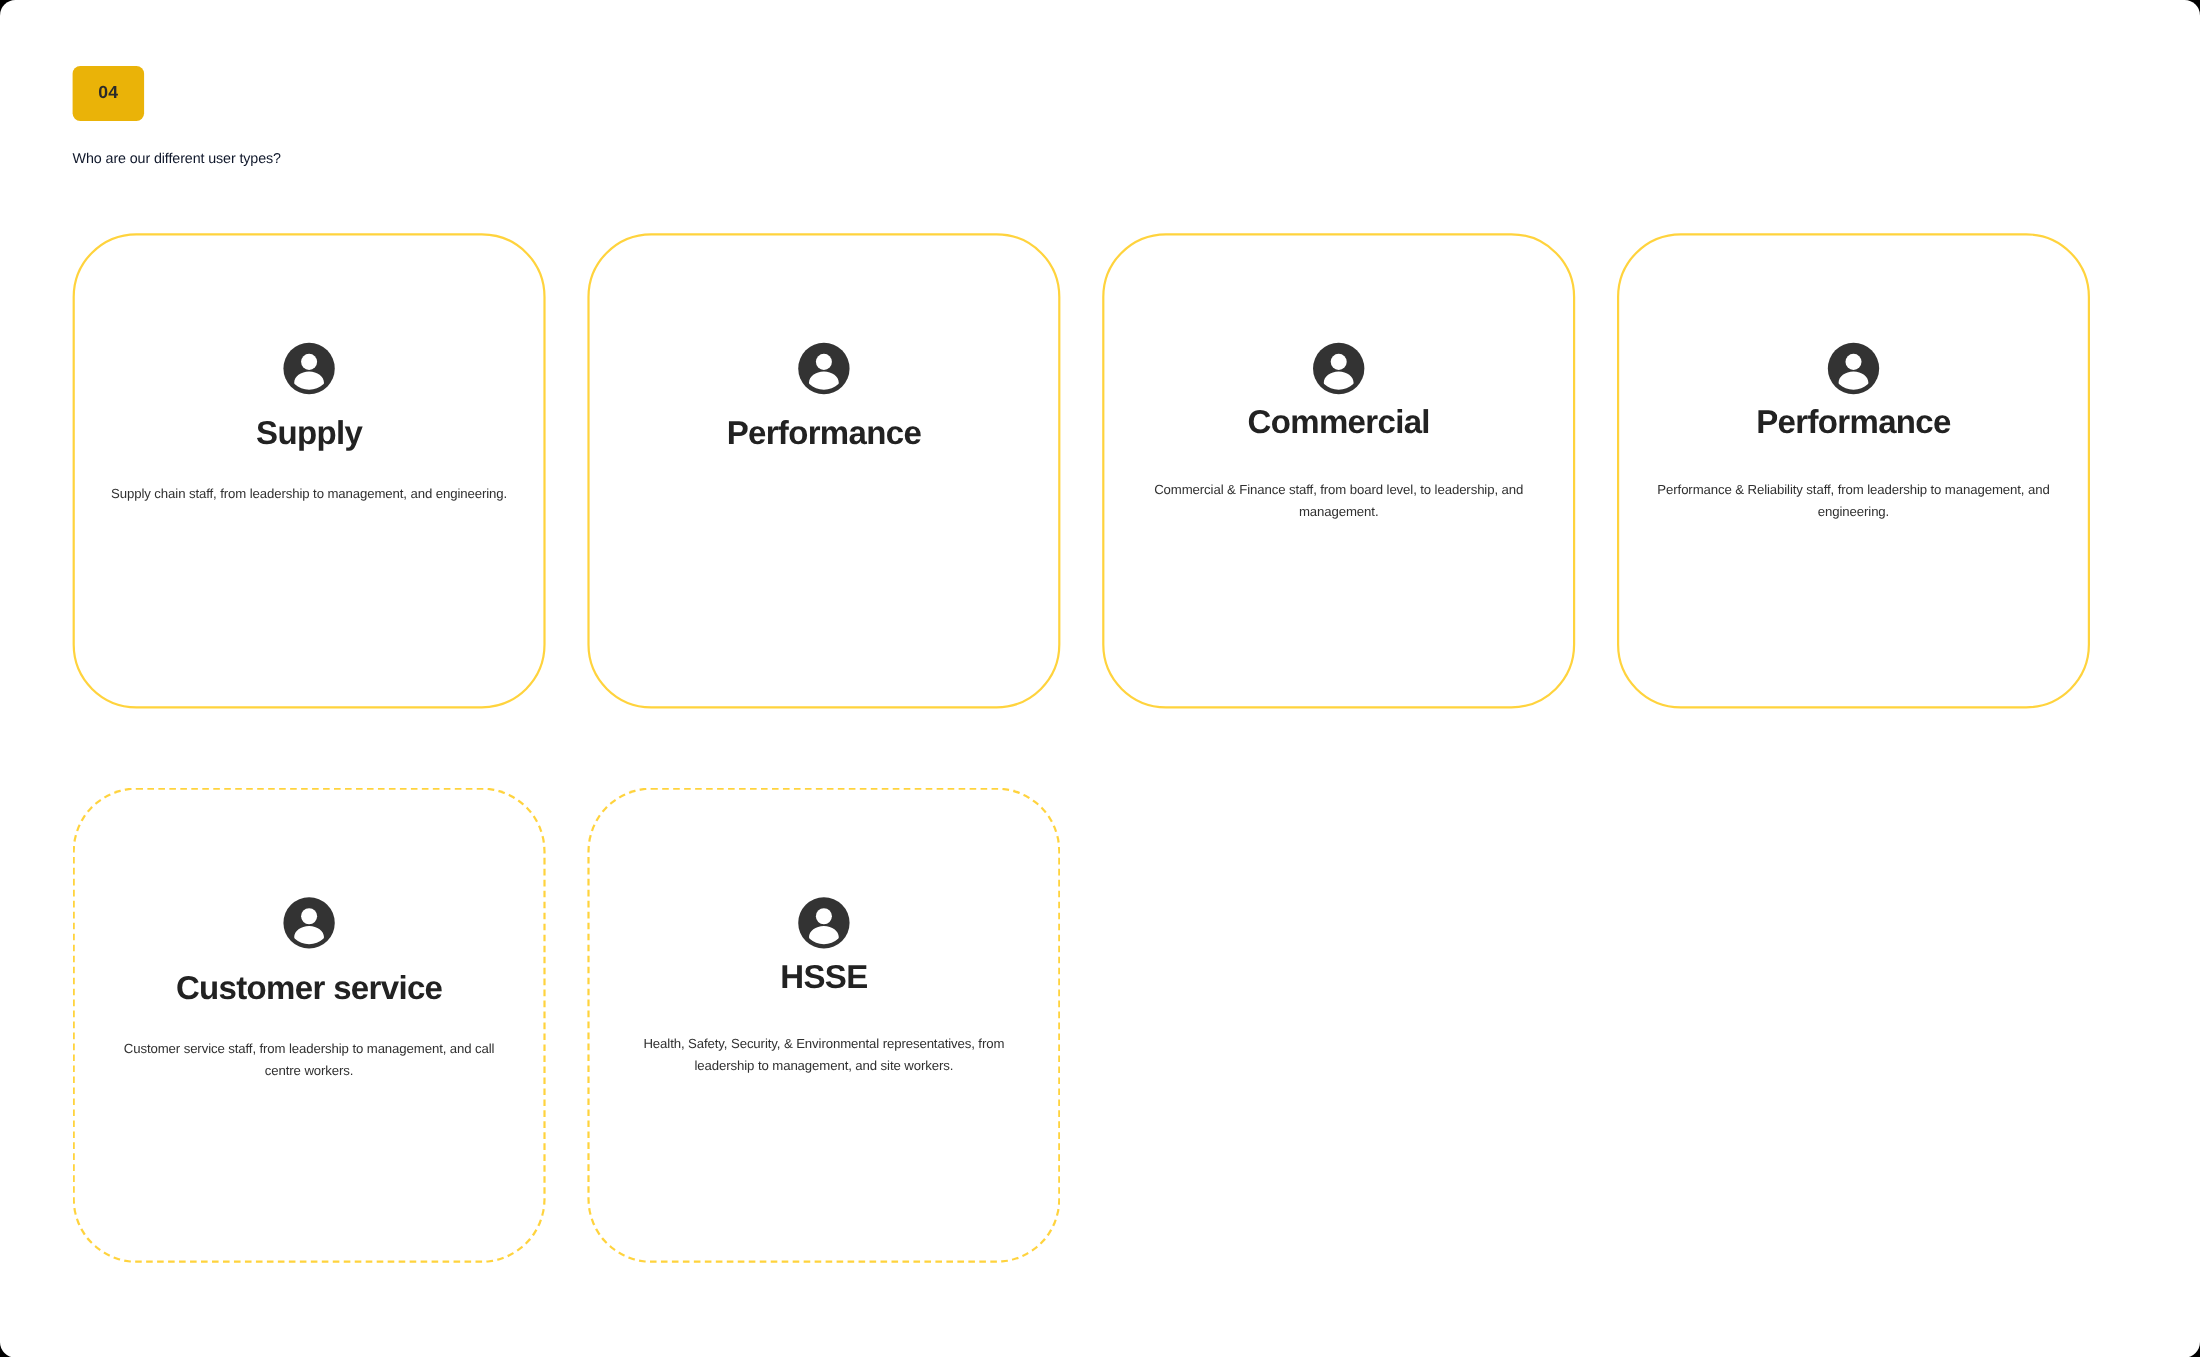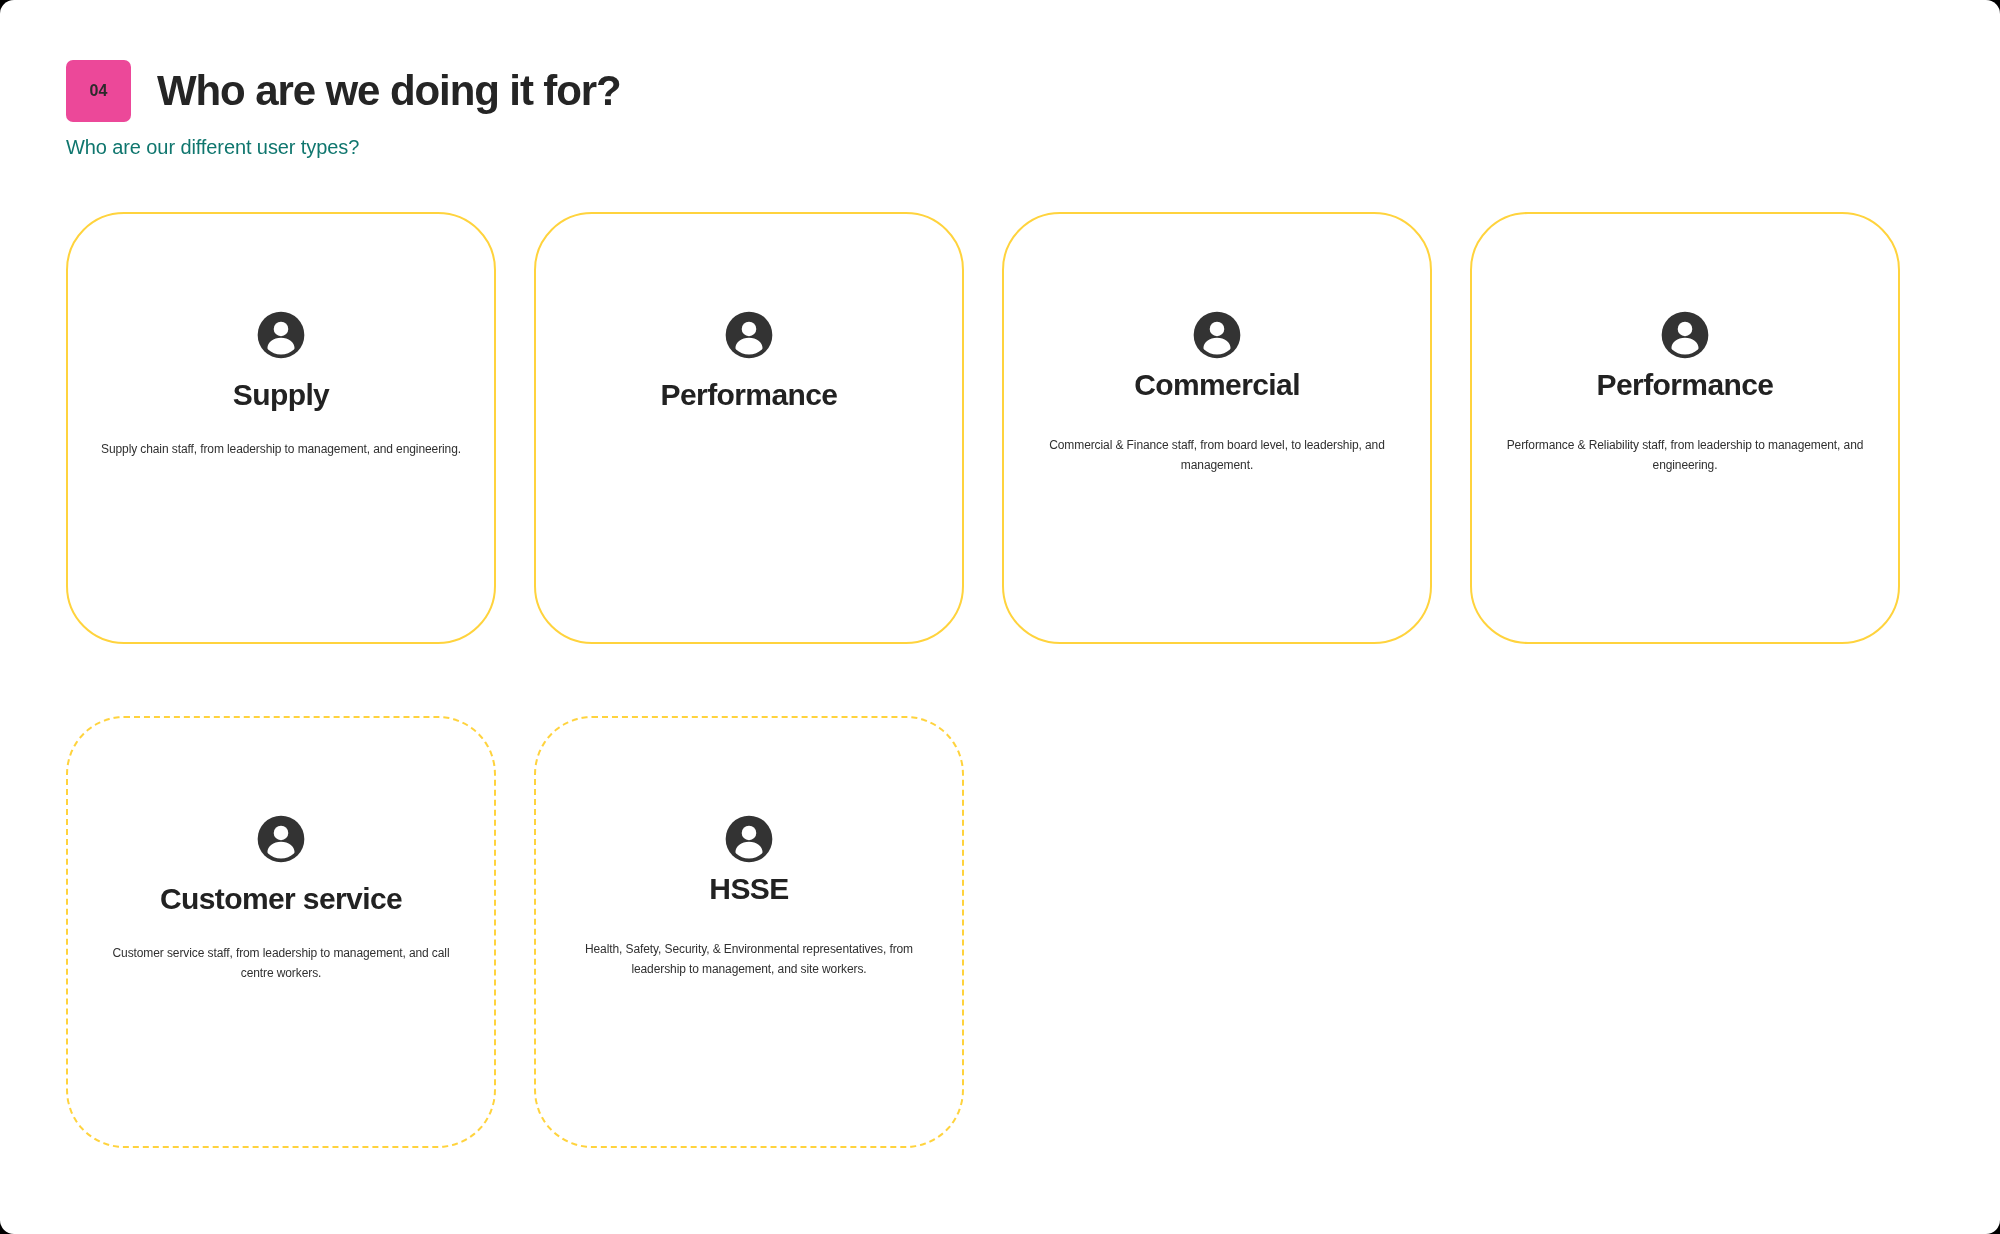--- a/index.html
+++ b/index.html
@@ -27,22 +27,22 @@
     position: absolute;
     left: 66px;
     top: 60px;
     display: flex;
     align-items: center;
     gap: 26px;
   }
 
   .section-badge {
     width: 65px;
-    height: 62px;
-    background: #ec4899;
+    height: 50px;
+    background: #eab308;
     border-radius: 7px;
     display: flex;
     align-items: center;
     justify-content: center;
     font-size: 16px;
     font-weight: 600;
     color: #2b2b2b;
     letter-spacing: 0.2px;
   }
 
@@ -52,23 +52,23 @@
     color: #252525;
     letter-spacing: -1.1px;
     line-height: 1;
     white-space: nowrap;
   }
 
   .page-subtitle {
     position: absolute;
     left: 66px;
     top: 136px;
-    font-size: 20px;
+    font-size: 13px;
     font-weight: 400;
-    color: #0f766e;
+    color: #0f172a;
     letter-spacing: -0.1px;
   }
 
   
   .grid {
     position: absolute;
     left: 66px;
     top: 212px;
     width: 1868px;
     display: flex;
@@ -136,21 +136,20 @@
   .card.tight .card-title { margin-top: 8px; }
   .card.tight .card-desc  { margin-top: 32px; }
 </style>
 </head>
 <body>
 
 <div class="page">
 
   <div class="header">
     <div class="section-badge">04</div>
-    <div class="page-title">Who are we doing it for?</div>
   </div>
 
   <div class="page-subtitle">Who are our different user types?</div>
 
   <div class="grid">
 
     <div class="grid-row row-one">
 
       <div class="card solid">
         <svg class="card-icon" viewBox="0 0 24 24">

